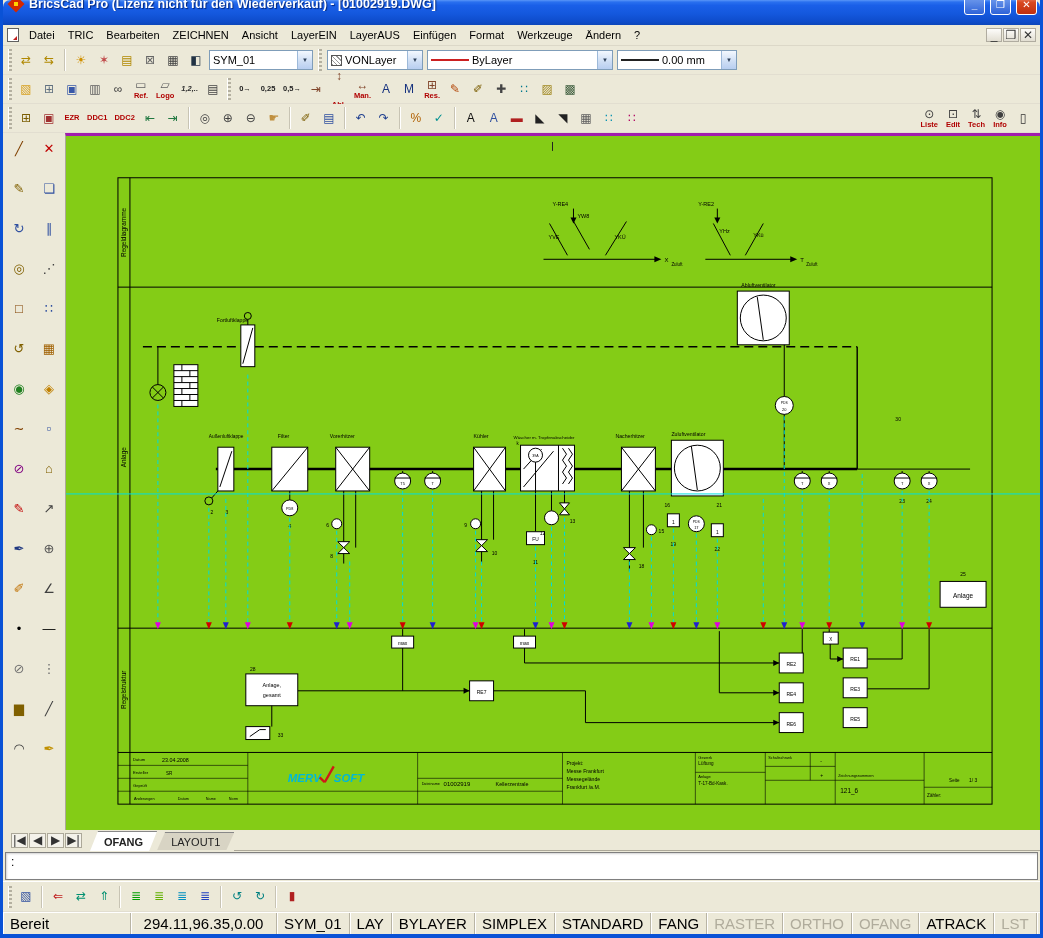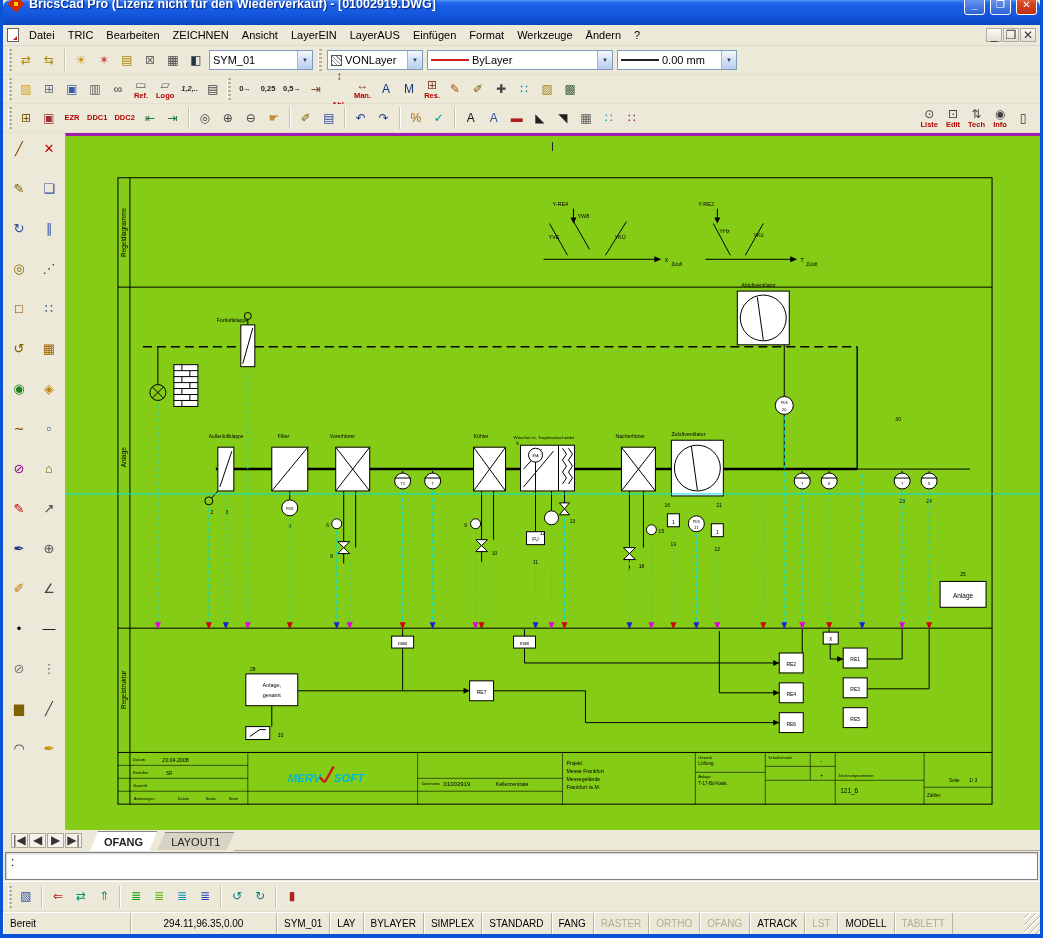--- a/index.html
+++ b/index.html
@@ -41,21 +41,21 @@
 .ltbtn .g{font-size:13px;line-height:14px}
 .canvas{flex:1;position:relative;background:#84cc16;border-left:1px solid #aca899;border-top:3px solid #a21caf}
 .canvas svg{position:absolute;inset:0;width:100%;height:100%}
 .tabbar{height:21px;flex:none;display:flex;align-items:flex-end;background:#ece9d8;padding:0 0 0 8px}
 .tabnav{display:flex;gap:1px;margin-right:8px;align-self:center}
 .tnav{width:17px;height:15px;display:flex;align-items:center;justify-content:center;font-size:7px;color:#333;border:1px solid #aca899;background:#f4f2ea}
 .tab{height:18px;padding:0 14px;display:flex;align-items:center;font-size:11px;background:#d8d4c4;color:#222;clip-path:polygon(8px 0,100% 0,calc(100% - 8px) 100%,0 100%);border-top:1px solid #888}
 .tab.active{background:#fff;font-weight:bold;height:20px}
 .tabfill{flex:1;border-bottom:1px solid #aca899;height:1px}
 .cmdline{height:28px;flex:none;margin:1px 2px;background:#fff;border:1px solid #7f7f7f;box-shadow:inset 1px 1px 2px rgba(0,0,0,.18);font-size:12px;padding:2px 5px;color:#000}
-.statusbar{height:22px;flex:none;display:flex;align-items:stretch;background:#ece9d8;border-top:1px solid #fff;font-size:10px}
+.statusbar{height:22px;flex:none;display:flex;align-items:stretch;background:#ece9d8;border-top:1px solid #fff;font-size:15px}
 .sfield{display:flex;align-items:center;justify-content:center;padding:0 7px;border-right:1px solid #b8b4a4;box-shadow:inset 1px 0 0 #fff;white-space:nowrap}
 .sfield.disabled{color:#b0ac9c}
 .sfield:first-child{justify-content:flex-start;width:128px;flex:none}
 .sfield:nth-child(2){width:146px;flex:none}
 .corner-grip{margin-left:auto;width:16px;background:repeating-linear-gradient(135deg,#ece9d8 0 3px,#b8b4a4 3px 4px,#fff 4px 5px)}
 </style>
 </head>
 <body>
 
 <div class="window">

